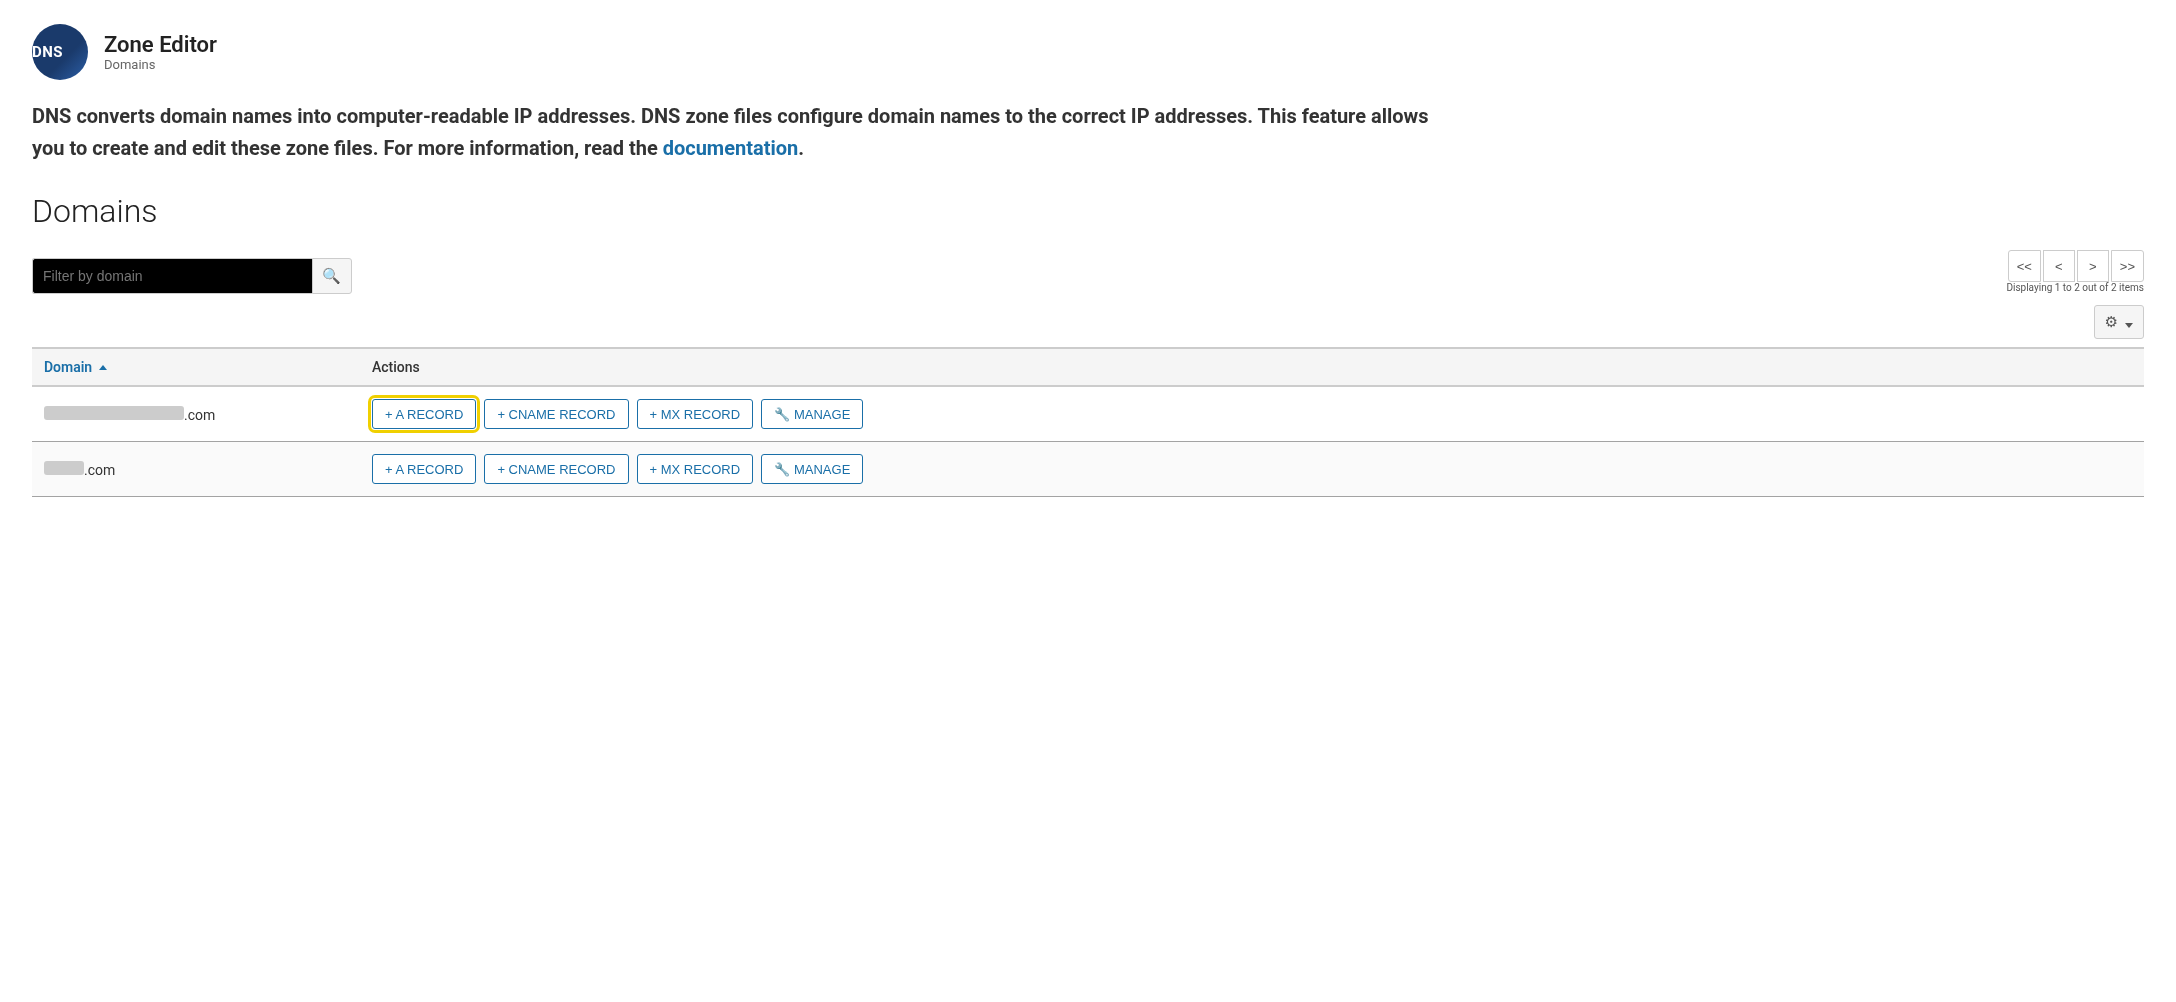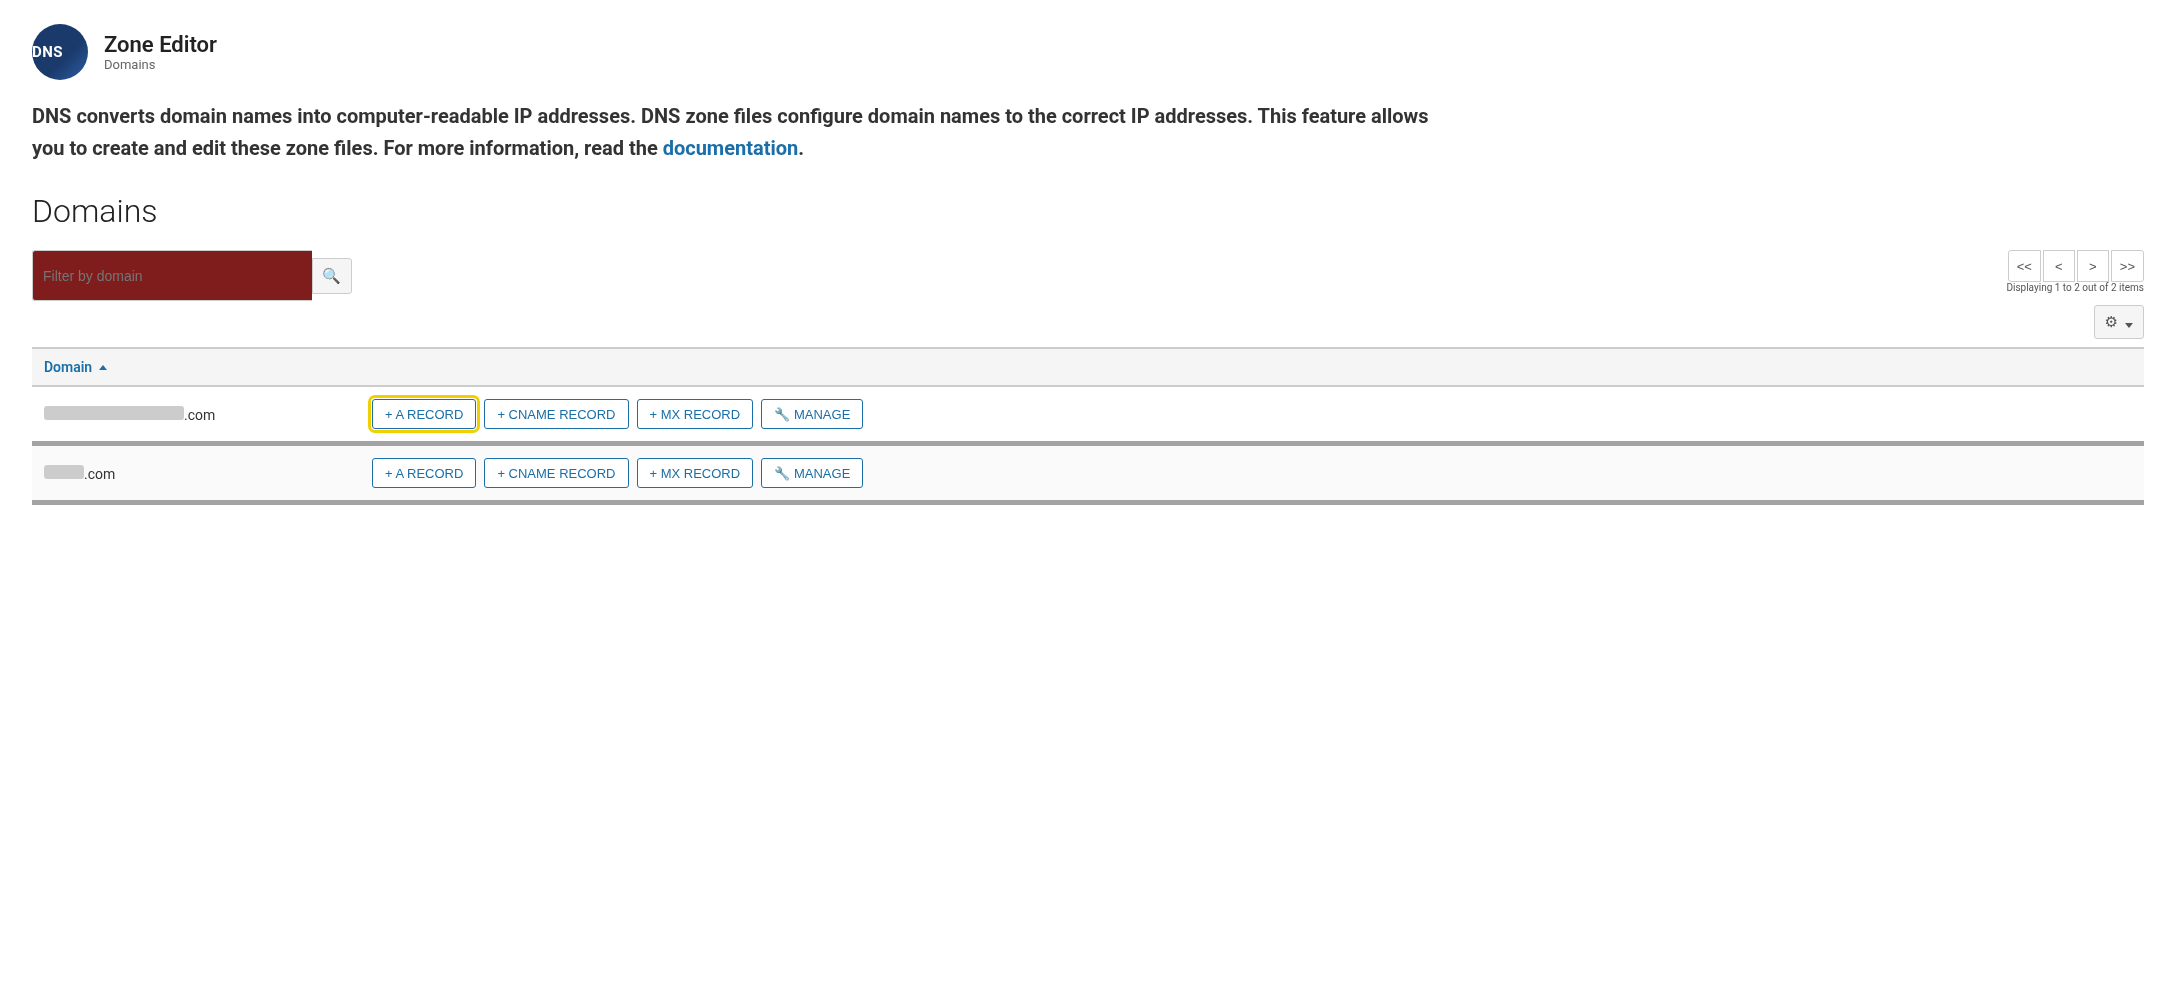--- a/index.html
+++ b/index.html
@@ -68,29 +68,29 @@
       justify-content: space-between;
       margin-bottom: 4px;
     }
     .search-area {
       display: flex;
       align-items: center;
       gap: 0;
     }
     .filter-input {
       width: 280px;
-      height: 51px;
+      height: 36px;
       border: 1px solid #ccc;
       border-right: none;
       border-radius: 3px 0 0 3px;
       padding: 0 10px;
       font-size: 14px;
       color: #999;
       outline: none;
-      background: #7f1d1d;
+      background: #000000;
     }
     .search-btn {
       height: 36px;
       width: 40px;
       border: 1px solid #ccc;
       border-radius: 0 3px 3px 0;
       background: #f5f5f5;
       cursor: pointer;
       display: flex;
       align-items: center;
@@ -170,21 +170,21 @@
       cursor: pointer;
     }
     .th-actions {
       font-weight: 500;
       color: #333;
       font-size: 14px;
     }
     .table-row {
       display: flex;
       align-items: center;
-      border-bottom: 5px solid #a3a3a3;
+      border-bottom: 1px solid #a3a3a3;
       padding: 12px 0;
     }
     .table-row:nth-child(odd) {
       background: #fafafa;
     }
     .table-row:nth-child(even) {
       background: #fff;
     }
     .domain-cell {
       width: 340px;
@@ -296,20 +296,23 @@
 
   <div class="table-container">
 
     <div class="table-header">
       <div class="col-domain">
         <span class="th-domain">
           <span>Domain</span>
           <span class="chevron-up"></span>
         </span>
       </div>
+      <div class="col-actions">
+        <span class="th-actions">Actions</span>
+      </div>
     </div>
 
     <div class="table-row">
       <div class="domain-cell">
         <span class="domain-blur" style="width:140px;"></span><span>.com</span>
       </div>
       <div class="actions-cell">
         <button class="action-btn highlighted">+ A RECORD</button>
         <button class="action-btn">+ CNAME RECORD</button>
         <button class="action-btn">+ MX RECORD</button>

